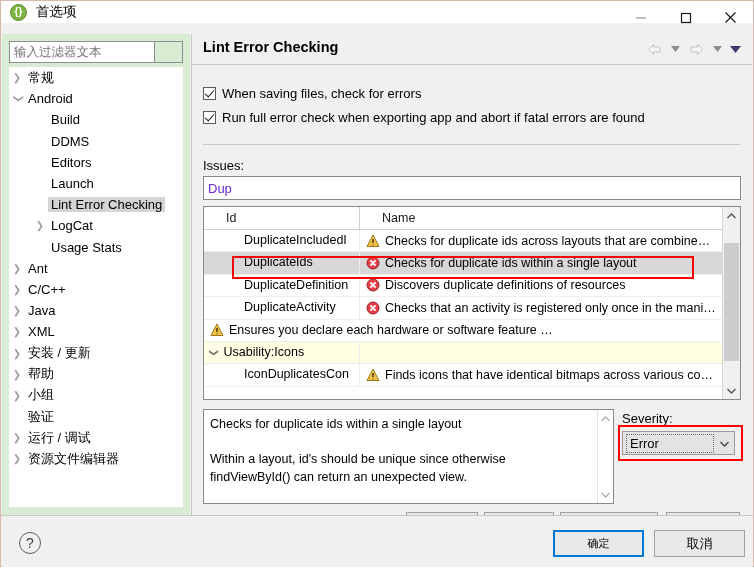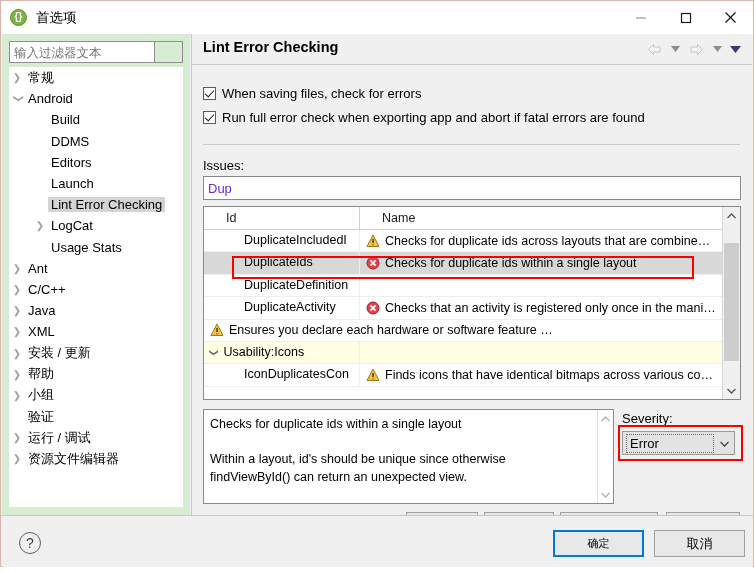--- a/index.html
+++ b/index.html
@@ -17,21 +17,21 @@
     position: absolute;
     left: 0; top: 0;
     width: 754px; height: 567px;
     box-sizing: border-box;
     border: 1px solid #d9b8ab;
     background: #f0f0f0;
   }
   
   .titlebar {
     position: absolute; left: 0; top: 0;
-    width: 752px; height: 33px;
+    width: 752px; height: 22px;
     background: #ffffff;
     display: flex; align-items: center;
   }
   .title-icon {
     margin-left: 9px;
     width: 17px; height: 17px;
     border-radius: 50%;
     background: #7cb342;
     border: 1px solid #5d8e2e;
     box-sizing: border-box;
@@ -73,21 +73,21 @@
     position: absolute; left: 7px; top: 7px;
     width: 174px; height: 22px;
   }
   .filter-input {
     position: absolute; left: 0; top: 0;
     width: 145px; height: 22px;
     box-sizing: border-box;
     border: 1px solid #8f8f8f;
     border-right: none;
     background: #ffffff;
-    font-family: Liberation Sans, sans-serif;
+    font-family: Liberation Serif, serif;
     font-size: 12.5px;
     color: #707070;
     padding: 1px 0 0 4px;
     outline: none;
   }
   .filter-btn {
     position: absolute; left: 145px; top: 0;
     width: 29px; height: 22px;
     box-sizing: border-box;
     border: 1px solid #8f8f8f;
@@ -573,20 +573,27 @@
             <div class="cname">
               <span class="sev-ico"><svg width="14" height="14" viewBox="0 0 14 14">
                   <circle cx="7" cy="7" r="6" fill="#e5404a" stroke="#a02028"></circle>
                   <path d="M4.4 4.4 L9.6 9.6 M9.6 4.4 L4.4 9.6" stroke="#ffffff" stroke-width="1.8"></path>
                 </svg></span>
               <span>Checks for duplicate ids within a single layout</span>
             </div>
           </div>
           <div class="trow">
             <div class="cid">DuplicateDefinition</div>
+            <div class="cname">
+              <span class="sev-ico"><svg width="14" height="14" viewBox="0 0 14 14">
+                  <circle cx="7" cy="7" r="6" fill="#e5404a" stroke="#a02028"></circle>
+                  <path d="M4.4 4.4 L9.6 9.6 M9.6 4.4 L4.4 9.6" stroke="#ffffff" stroke-width="1.8"></path>
+                </svg></span>
+              <span>Discovers duplicate definitions of resources</span>
+            </div>
           </div>
           <div class="trow">
             <div class="cid">DuplicateActivity</div>
             <div class="cname">
               <span class="sev-ico"><svg width="14" height="14" viewBox="0 0 14 14">
                   <circle cx="7" cy="7" r="6" fill="#e5404a" stroke="#a02028"></circle>
                   <path d="M4.4 4.4 L9.6 9.6 M9.6 4.4 L4.4 9.6" stroke="#ffffff" stroke-width="1.8"></path>
                 </svg></span>
               <span>Checks that an activity is registered only once in the mani…</span>
             </div>

